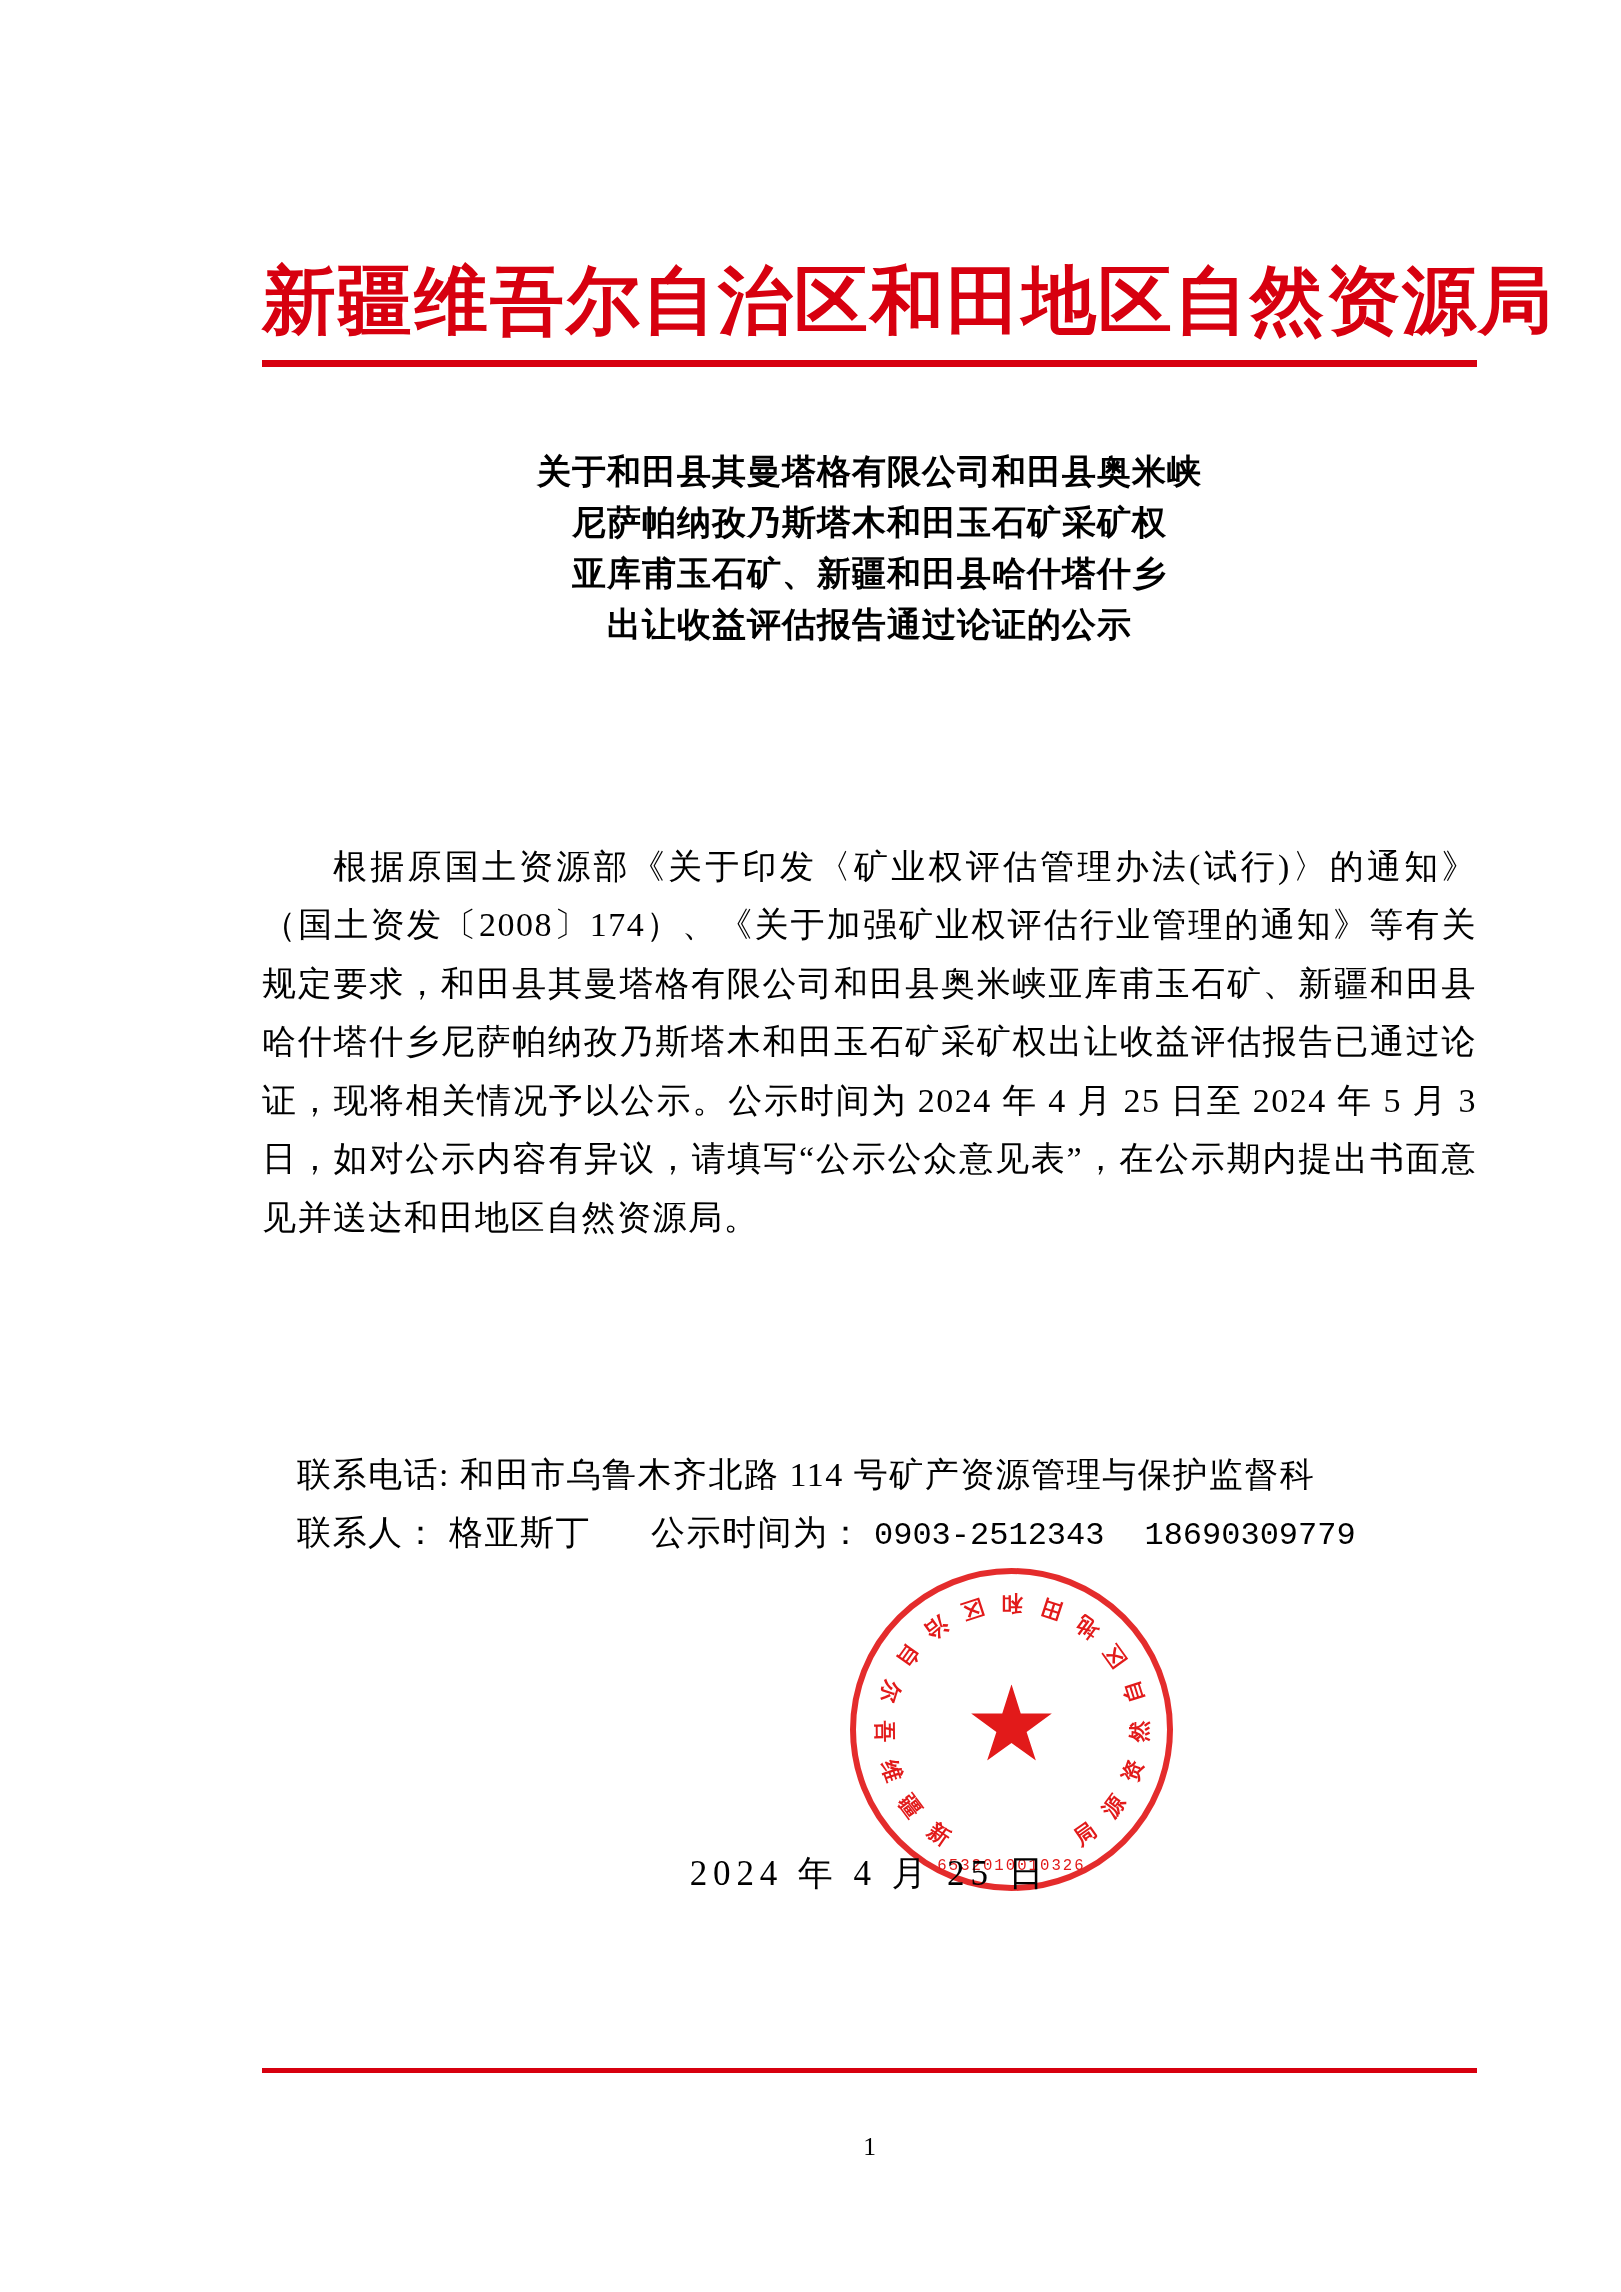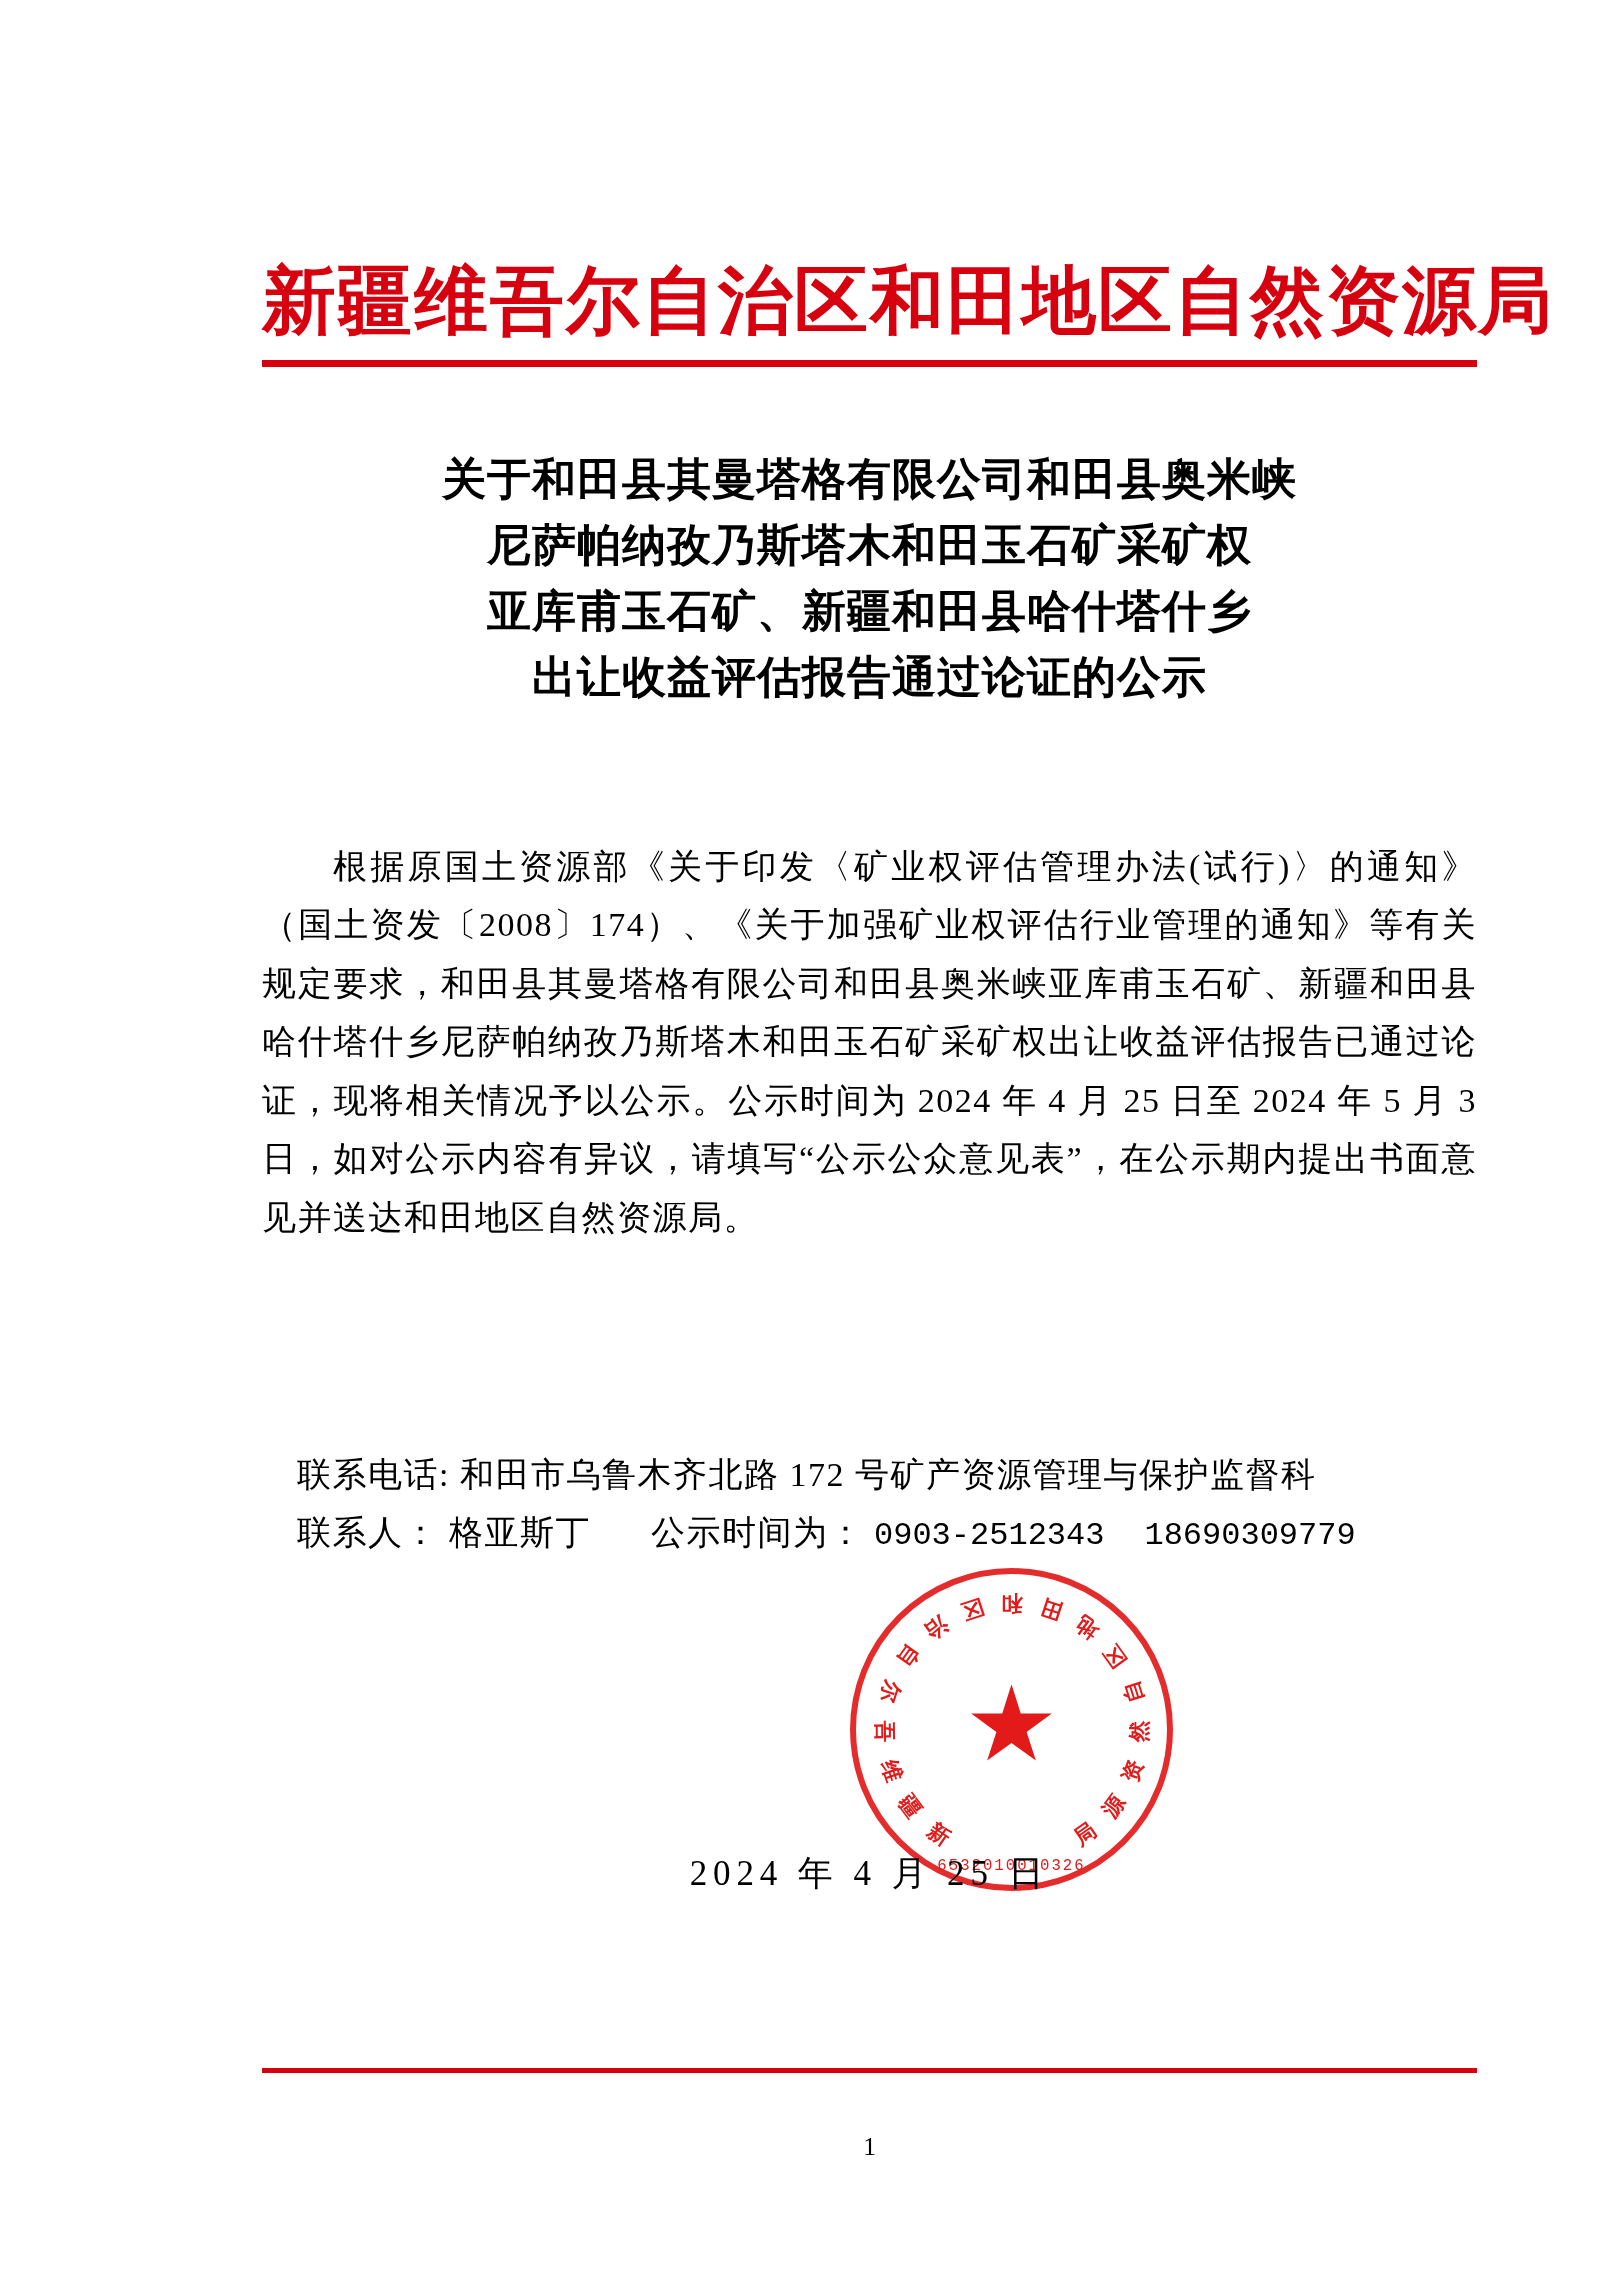--- a/index.html
+++ b/index.html
@@ -51,21 +51,21 @@
   }
   
   .doc-title {
     position: absolute;
     top: 446px;
     left: 0;
     width: 1215px;
     text-align: center;
     font-family: "Liberation Sans", "DejaVu Sans", sans-serif;
     font-weight: bold;
-    font-size: 44px;
+    font-size: 34px;
     line-height: 1.50;
     color: #000000;
     letter-spacing: 1px;
   }
   .doc-title div {
     white-space: nowrap;
   }
   
   .body-block {
     position: absolute;
@@ -214,21 +214,21 @@
       <div>出让收益评估报告通过论证的公示</div>
     </div>
 
     <div class="body-block">
       <p class="para indent">根据原国土资源部《关于印发〈矿业权评估管理办法(试行)〉的通知》（国土资发〔2008〕174）、《关于加强矿业权评估行业管理的通知》等有关规定要求，和田县其曼塔格有限公司和田县奥米峡亚库甫玉石矿、新疆和田县哈什塔什乡尼萨帕纳孜乃斯塔木和田玉石矿采矿权出让收益评估报告已通过论证，现将相关情况予以公示。公示时间为 2024 年 4 月 25 日至 2024 年 5 月 3 日，如对公示内容有异议，请填写“公示公众意见表”，在公示期内提出书面意见并送达和田地区自然资源局。</p>
     </div>
 
     <div class="contact-block">
       <div class="contact-line">
         <span>联系电话:</span>
-        <span>和田市乌鲁木齐北路 172 号矿产资源管理与保护监督科</span>
+        <span>和田市乌鲁木齐北路 114 号矿产资源管理与保护监督科</span>
       </div>
       <div class="contact-line">
         <span>联系人：</span>
         <span>格亚斯丁</span>
         &nbsp;&nbsp;&nbsp;&nbsp;
         <span>公示时间为：</span>
         <span class="mono-inline">0903-2512343</span>
         &nbsp;&nbsp;
         <span class="mono-inline">18690309779</span>
       </div>

